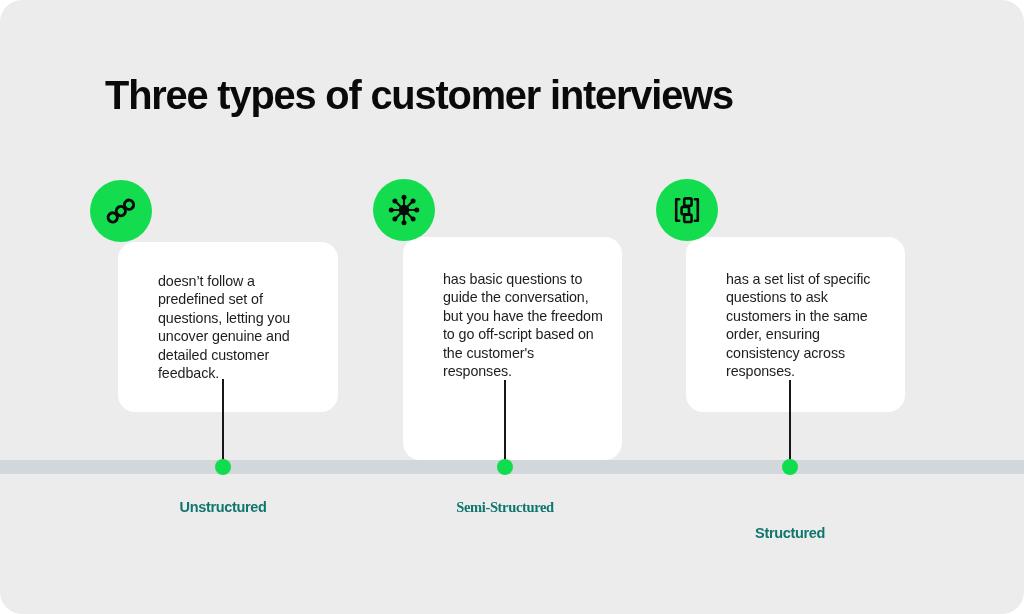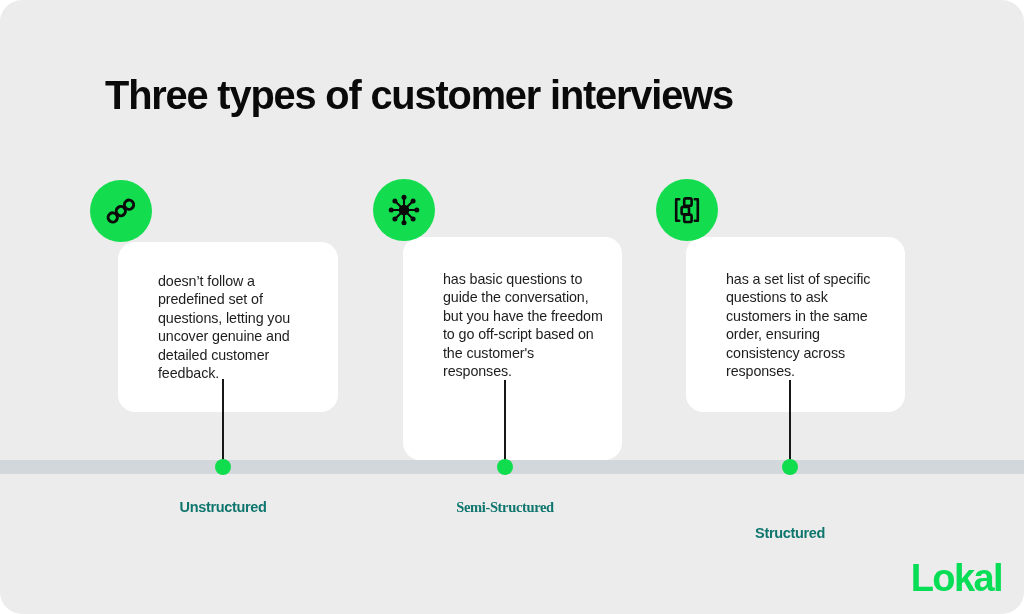--- a/index.html
+++ b/index.html
@@ -211,15 +211,14 @@
       </svg>
     </div>
 
     <div class="connector" style="left:789px; top:380px; height:89px;"></div>
 
     <div class="node-dot" style="left:782px; top:459px;"></div>
 
     <div class="node-label" style="left:790px; top:525px;">Structured</div>
   </div>
 
-  <div id="brand-logo">Lokal</div>
 
 </div>
 
 </body></html>

